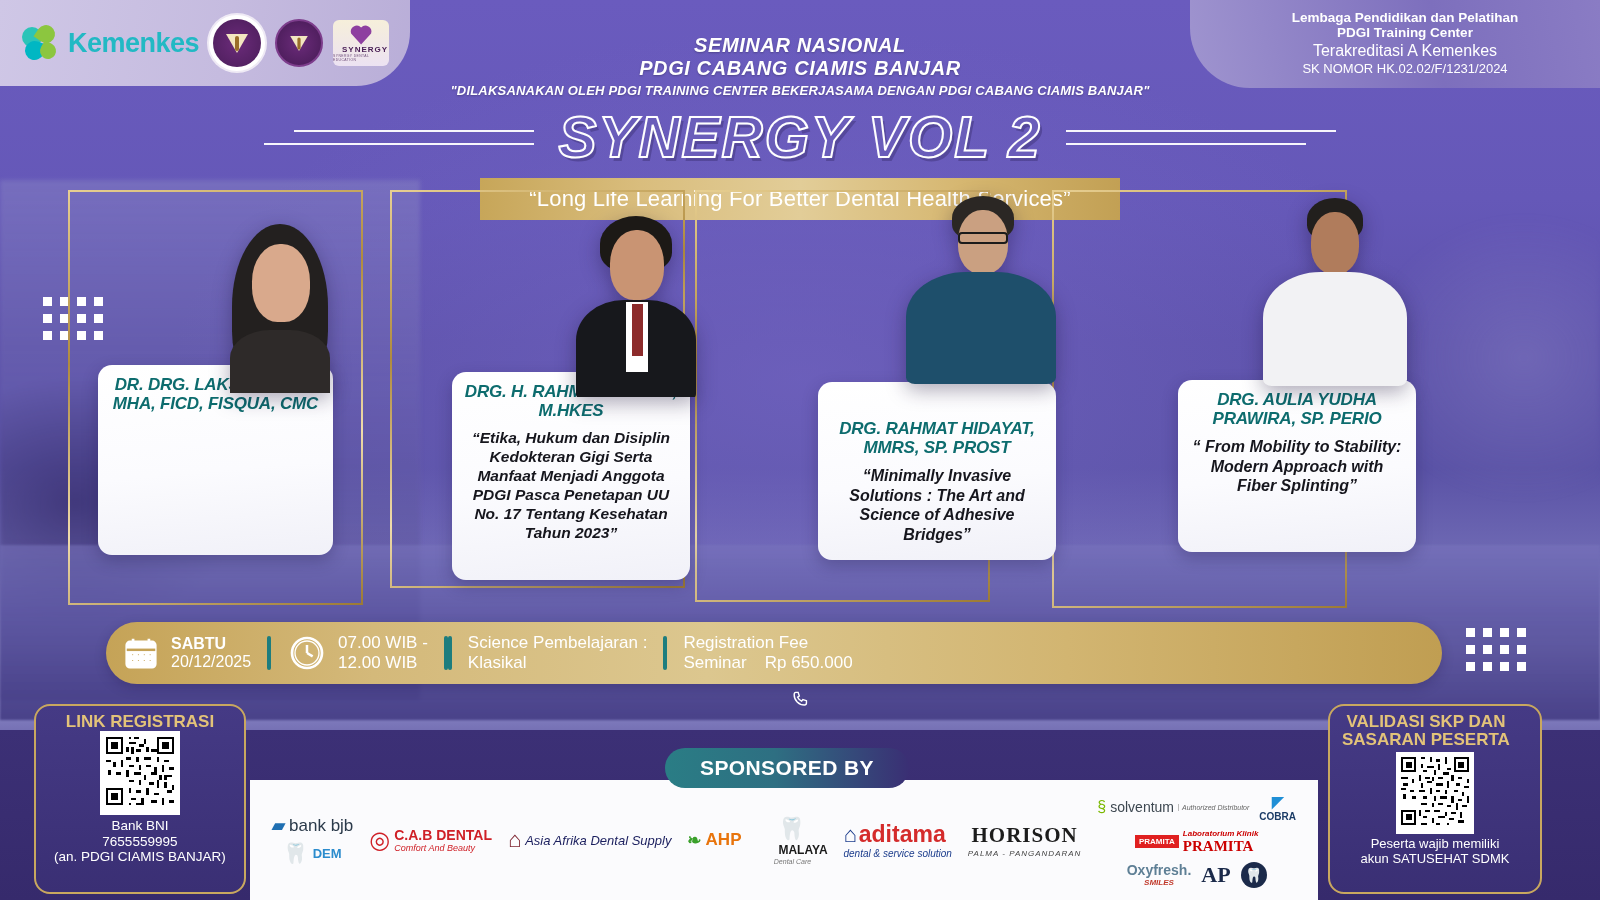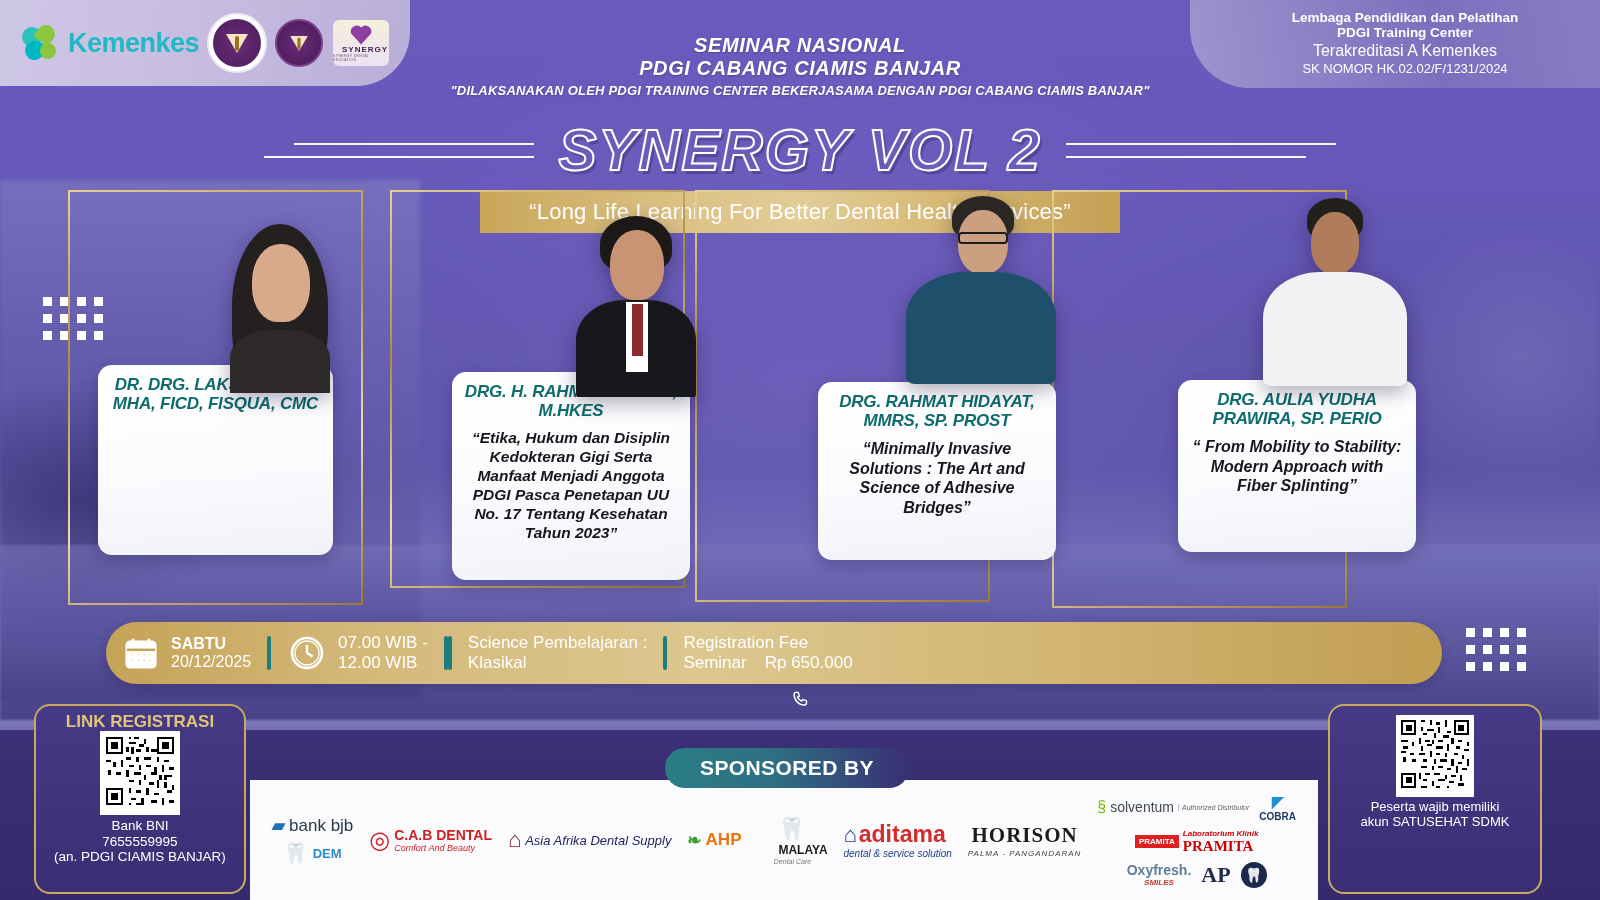--- a/index.html
+++ b/index.html
@@ -68,21 +68,21 @@
     display:flex; flex-direction:column; align-items:center; justify-content:center; color:#fff; text-align:center; padding:0 26px 0 46px;
   }
   .hdr-right .l1 { font-size:13.5px; font-weight:bold; line-height:1.15; }
   .hdr-right .l2 { font-size:16px; line-height:1.3; }
   .hdr-right .l3 { font-size:13px; line-height:1.3; }
 
   
   .title-wrap { position:absolute; left:0; right:0; top:34px; text-align:center; z-index:5; color:#fff; }
   .t-seminar { font-size:20px; font-weight:bold; font-style:italic; letter-spacing:.6px; line-height:1.15; text-shadow:0 1px 2px rgba(0,0,0,.25); }
   .t-sub { font-size:13px; font-weight:bold; font-style:italic; margin-top:3px; letter-spacing:.2px; text-shadow:0 1px 2px rgba(0,0,0,.25); }
-  .t-main-row { display:flex; align-items:center; justify-content:center; gap:24px; margin-top:19px; }
+  .t-main-row { display:flex; align-items:center; justify-content:center; gap:24px; margin-top:6px; }
   .t-lines { display:flex; flex-direction:column; gap:11px; width:270px; }
   .t-lines span { display:block; height:2px; background:#fff; opacity:.95; }
   .t-lines span:nth-child(1){ width:240px; margin-left:30px;}
   .t-lines span:nth-child(2){ width:270px;}
   .t-lines.rt span:nth-child(1){ width:270px; margin-left:0;}
   .t-lines.rt span:nth-child(2){ width:240px;}
   .t-synergy {
     font-size:57px; font-weight:bold; font-style:italic; letter-spacing:2px;
     color:#6a5dba; -webkit-text-stroke:2px #ffffff;
     text-shadow:0 0 2px rgba(255,255,255,.6), 3px 4px 0 rgba(45,35,95,.35);
@@ -291,21 +291,21 @@
 
     <div>
       <div class="spk-frame" style="left:695px; top:0px; width:295px; height:412px;"></div>
       <div class="photo" style="left:890px; top:6px; width:180px; height:190px;">
         <div class="ph-hair" style="left:62px;top:0px;width:62px;height:44px;background:#2b2724;"></div>
         <div class="ph-head" style="left:68px;top:14px;width:50px;height:64px;background:#caa081;"></div>
         <div style="position:absolute;left:68px;top:36px;width:50px;height:12px;border:2px solid #1b1b1b;border-radius:4px;"></div>
         <div class="ph-body" style="left:16px;top:76px;width:150px;height:112px;background:#1e4f6b;"></div>
       </div>
       <div class="spk-card" style="left:818px; top:192px; width:238px; height:178px;">
-        <div class="spk-name" style="font-size:17px;">DRG. RAHMAT HIDAYAT, MMRS, SP. PROST</div>
+        <div class="spk-name" style="font-size:17px;margin-top:27px;">DRG. RAHMAT HIDAYAT, MMRS, SP. PROST</div>
         <div class="spk-topic" style="font-size:16px;">“Minimally Invasive Solutions : The Art and Science of Adhesive Bridges”</div>
       </div>
     </div>
 
     <div>
       <div class="spk-frame" style="left:1052px; top:0px; width:295px; height:418px;"></div>
       <div class="photo" style="left:1245px; top:8px; width:175px; height:190px;">
         <div class="ph-hair" style="left:62px;top:0px;width:56px;height:42px;background:#221f1d;"></div>
         <div class="ph-head" style="left:66px;top:14px;width:48px;height:62px;background:#b07c5c;"></div>
         <div class="ph-body" style="left:18px;top:74px;width:144px;height:114px;background:#f2f2f4;"></div>
@@ -457,20 +457,24 @@
       </svg>
     </div>
     <div class="qr-cap" style="font-size:13.5px; align-self:flex-start; padding-left:10px; margin-top:3px;">
       <div>Bank BNI</div>
       <div>7655559995</div>
       <div>(an. PDGI CIAMIS BANJAR)</div>
     </div>
   </div>
 
   <div class="qr-box qr-right">
+    <div class="qr-title" style="font-size:17px; align-self:flex-start; padding-left:4px;">
+      <div>VALIDASI SKP DAN</div>
+      <div>SASARAN PESERTA</div>
+    </div>
     <div class="qr-img" style="margin-top:2px;">
       <svg width="72" height="72" viewBox="0 0 33 33" shape-rendering="crispEdges">
         <rect width="33" height="33" fill="#fff"></rect>
         <g fill="#000">
           <rect x="1" y="1" width="7" height="7"></rect>
             <rect x="2" y="2" width="5" height="5" fill="#fff"></rect>
             <rect x="3" y="3" width="3" height="3"></rect>
           <rect x="25" y="1" width="7" height="7"></rect>
             <rect x="26" y="2" width="5" height="5" fill="#fff"></rect>
             <rect x="27" y="3" width="3" height="3"></rect>

